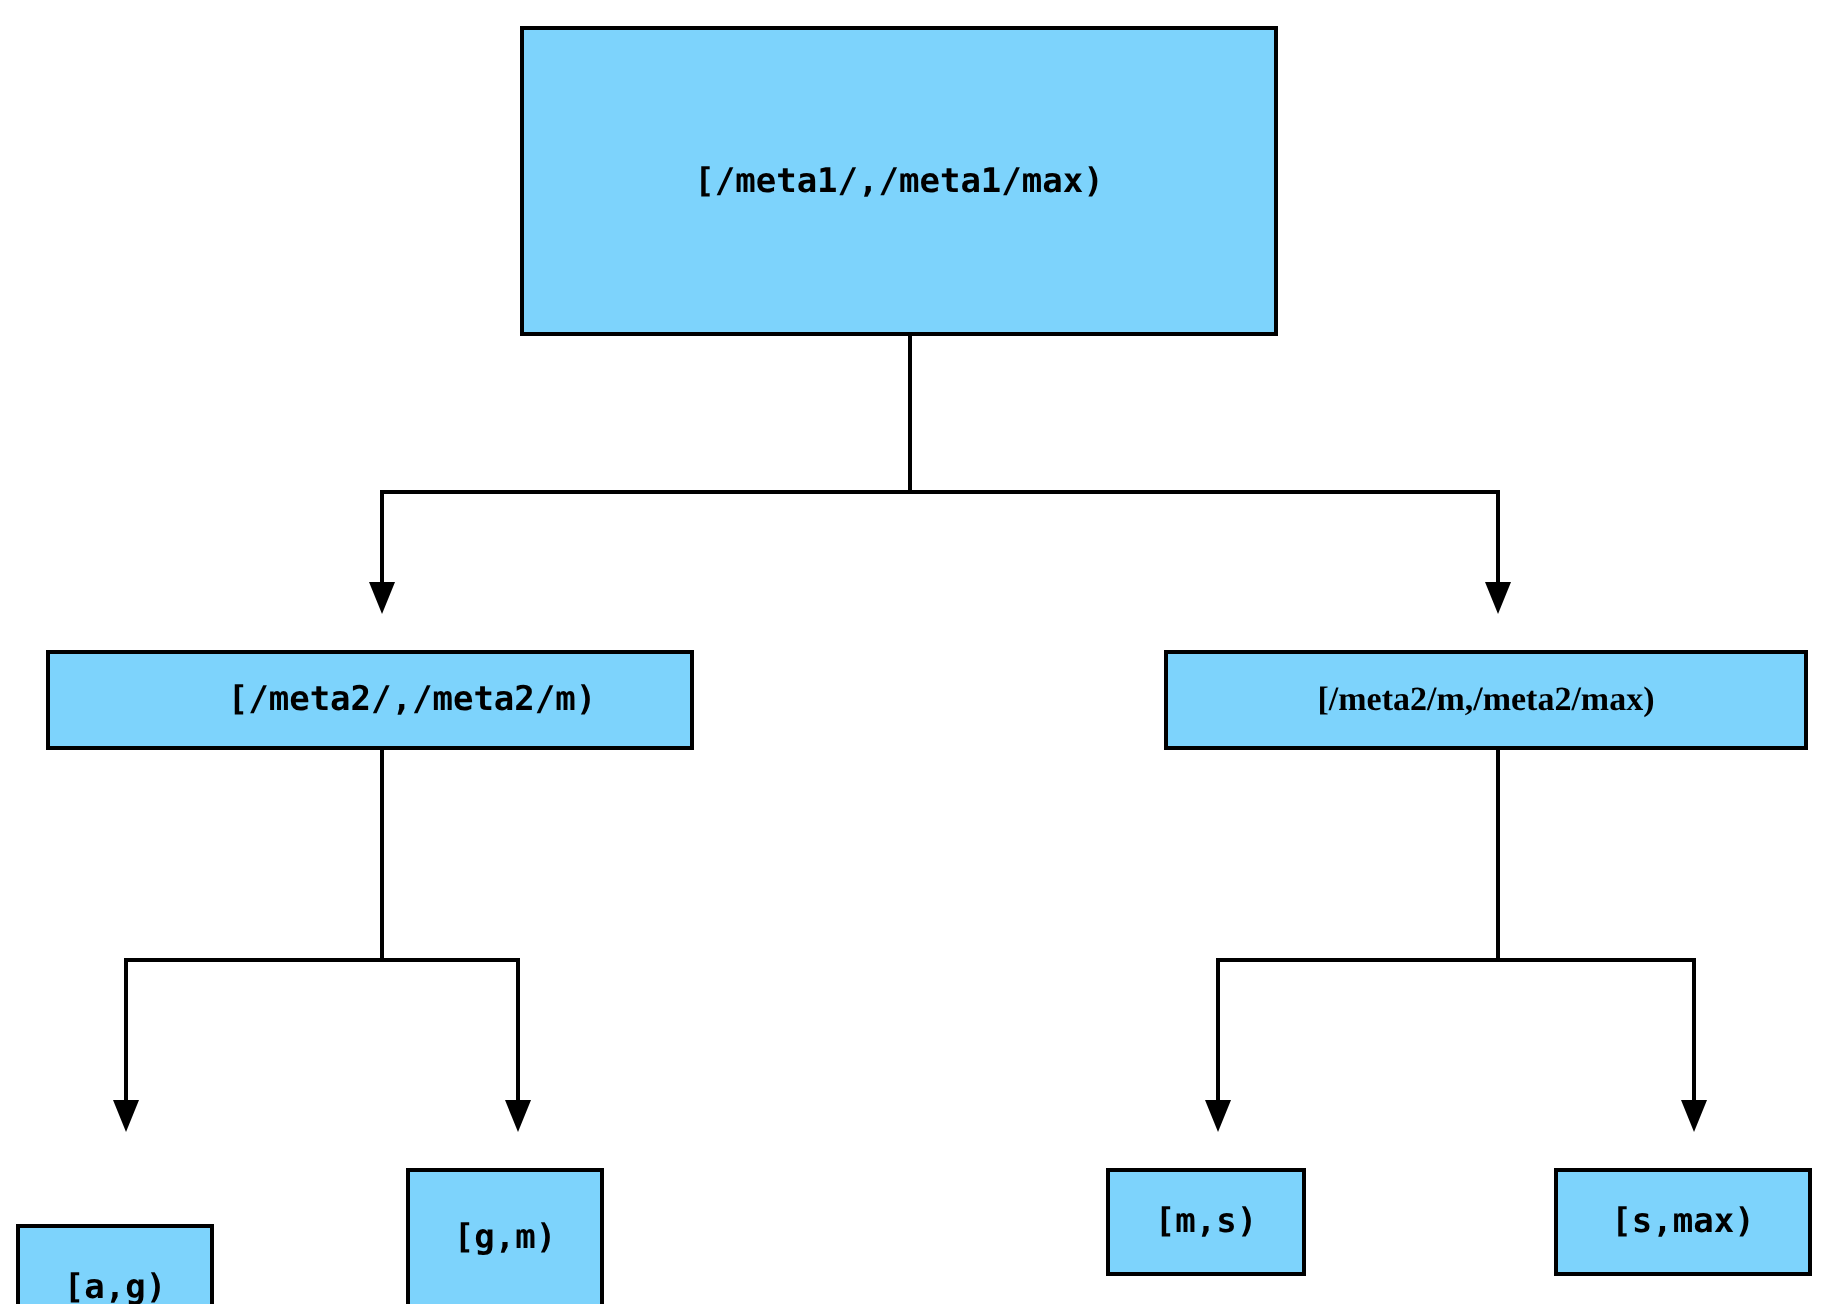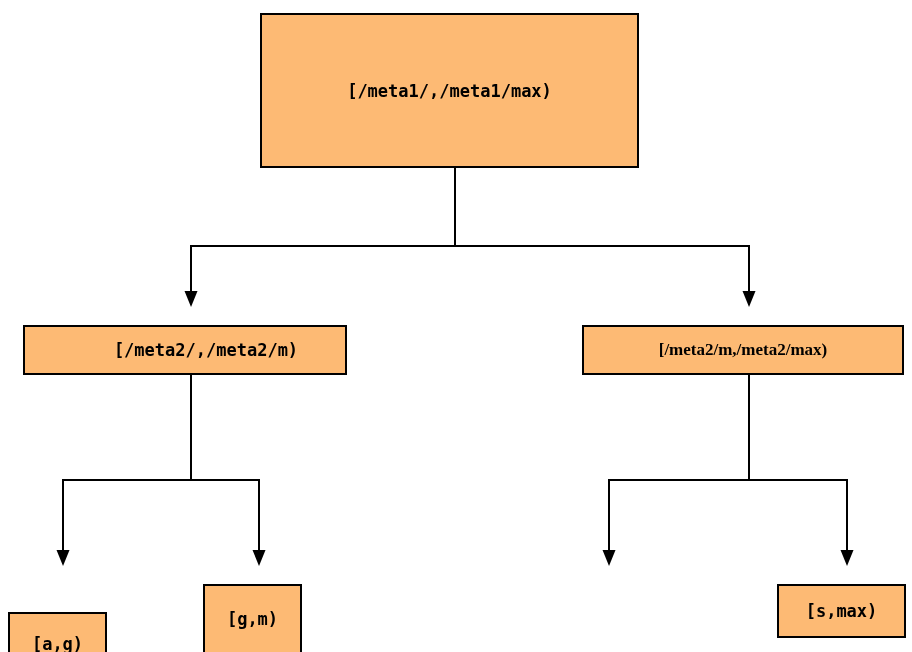--- a/index.html
+++ b/index.html
@@ -19,21 +19,21 @@
     position: absolute;
     left: 0;
     top: 0;
     width: 912px;
     height: 652px;
   }
   .node {
     position: absolute;
     box-sizing: border-box;
     border: 2px solid #000000;
-    background: #fdba74;
+    background: #7dd3fc;
     color: #000000;
     display: flex;
     align-items: center;
     justify-content: center;
     font-size: 17px;
     font-weight: bold;
     white-space: nowrap;
   }
   .node-root      { left: 260px; top: 13px;  width: 379px; height: 155px; }
   .node-l2-left   { left: 23px;  top: 325px; width: 324px; height: 50px; padding-left: 42px; }
@@ -75,16 +75,17 @@
   <div class="node node-root">[/meta1/,/meta1/max)</div>
 
   <div class="node node-l2-left">[/meta2/,/meta2/m)</div>
 
   <div class="node node-l2-right">[/meta2/m,/meta2/max)</div>
 
   <div class="node node-leaf-ag">[a,g)</div>
 
   <div class="node node-leaf-gm">[g,m)</div>
 
+  <div class="node node-leaf-ms">[m,s)</div>
 
   <div class="node node-leaf-smax">[s,max)</div>
 
 </div>
 
 </body></html>

